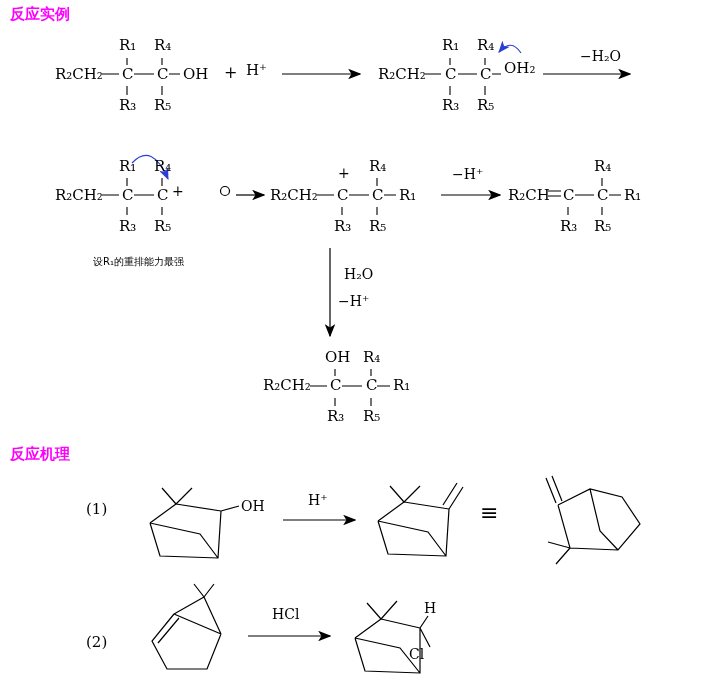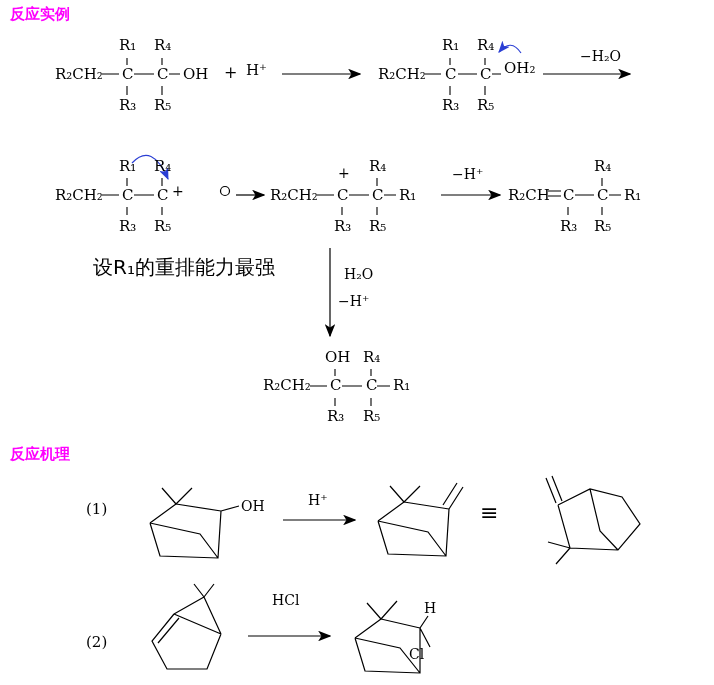--- a/index.html
+++ b/index.html
@@ -1,20 +1,20 @@
 <!DOCTYPE html>
 <html><head>
 <meta charset="utf-8">
 <style>
   html,body{margin:0;padding:0}
   body{background:#ffffff;font-family:"DejaVu Serif","Liberation Serif",serif}
   .canvas{position:relative;width:714px;height:685px;background:#ffffff;overflow:hidden}
   .t{position:absolute;font-size:15px;line-height:1.15;color:#000;white-space:nowrap}
   .hdr{font-family:"DejaVu Sans","Liberation Sans",sans-serif;font-weight:bold;color:#ff00ff;font-size:15px}
-  .cn{font-family:"DejaVu Sans","Liberation Sans",sans-serif;font-size:20px}
+  .cn{font-family:"DejaVu Sans","Liberation Sans",sans-serif;font-size:10px}
   .sm{font-size:14px}
   .lg{font-size:22px}
   .plus{font-size:16px}
   svg.overlay{position:absolute;left:0;top:0}
 </style>
 </head>
 <body>
 
 <div class="canvas">
 
@@ -129,17 +129,17 @@
   <span class="t" style="left:393px;top:377px">R₁</span>
   <span class="t" style="left:327px;top:408px">R₃</span>
   <span class="t" style="left:363px;top:408px">R₅</span>
 
   <span class="t" style="left:86px;top:501px">(1)</span>
   <span class="t sm" style="left:241px;top:498px">OH</span>
   <span class="t sm" style="left:308px;top:492px">H⁺</span>
   <span class="t lg" style="left:480px;top:500px">≡</span>
 
   <span class="t" style="left:86px;top:634px">(2)</span>
-  <span class="t sm" style="left:272px;top:592px">HCl</span>
+  <span class="t sm" style="left:272px;top:606px">HCl</span>
   <span class="t sm" style="left:424px;top:600px">H</span>
   <span class="t sm" style="left:409px;top:646px">Cl</span>
 
 </div>
 
 </body></html>

